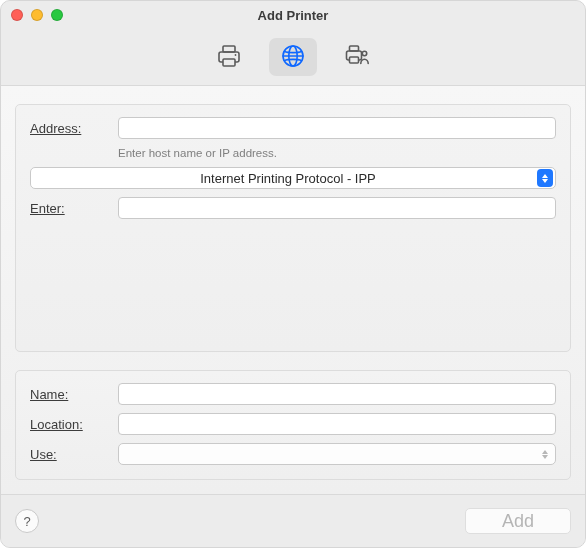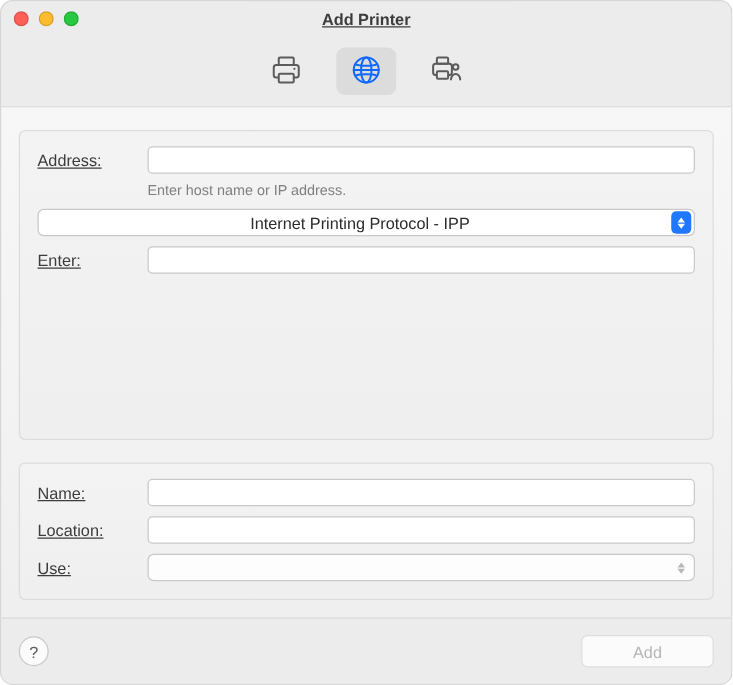--- a/index.html
+++ b/index.html
@@ -48,21 +48,20 @@
   .tl.minimize { background: #febc2e; border: 0.5px solid rgba(0,0,0,0.15); }
   .tl.zoom     { background: #28c840; border: 0.5px solid rgba(0,0,0,0.15); }
   .title-text {
     position: absolute;
     left: 0; right: 0;
     text-align: center;
     font-weight: 600;
     font-size: 13px;
     color: #3c3c3c;
     pointer-events: none;
-    text-decoration: underline;
   }
 
   
   .toolbar {
     height: 56px;
     display: flex;
     justify-content: center;
     align-items: center;
     gap: 16px;
     border-bottom: 1px solid #d9d9d9;
@@ -220,21 +219,21 @@
   .add-btn {
     min-width: 76px;
     height: 24px;
     border-radius: 5px;
     background: #fbfbfb;
     border: 1px solid #dedede;
     color: #b5b5b5;
     display: flex;
     align-items: center;
     justify-content: center;
-    font-size: 13px;
+    font-size: 18px;
     padding: 0 14px;
   }
 </style>
 </head>
 <body>
 
 <div class="window">
 
   <div class="title-bar">
     <div class="traffic-lights">

